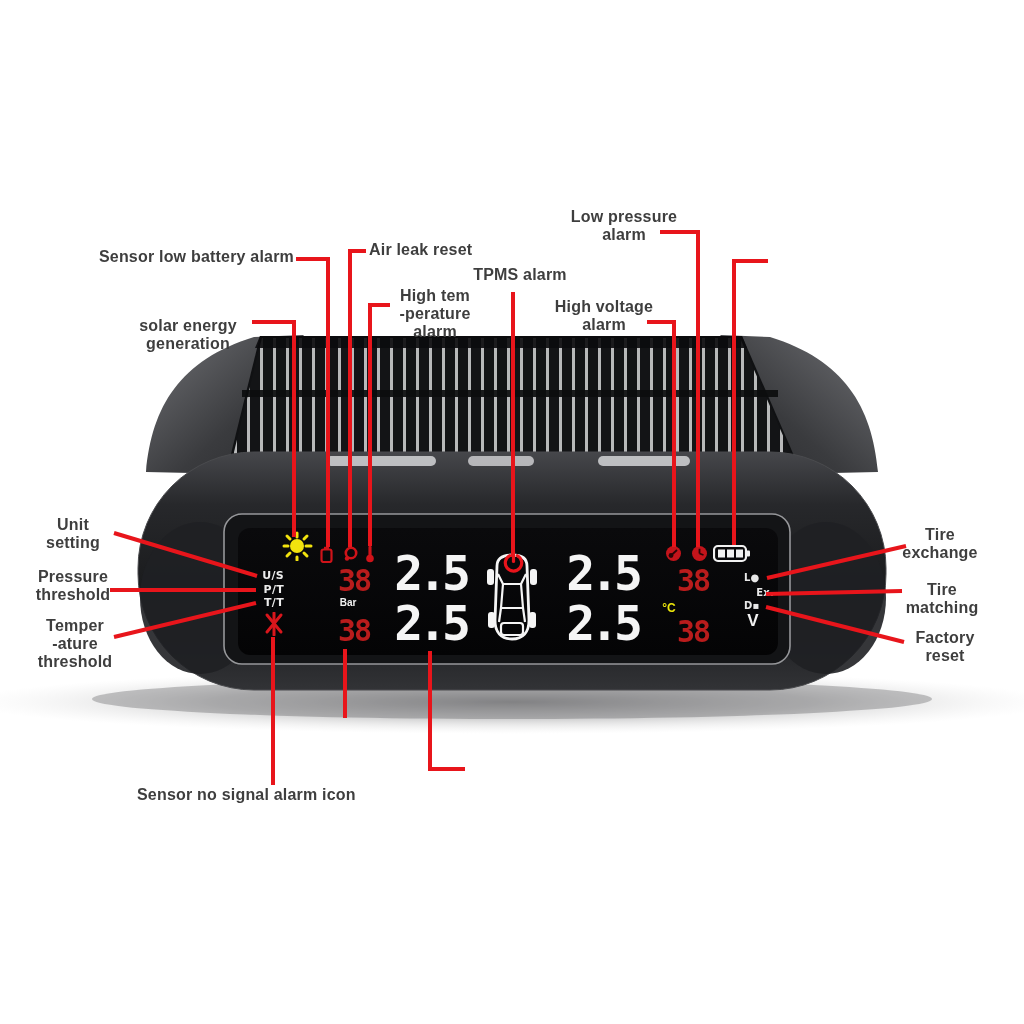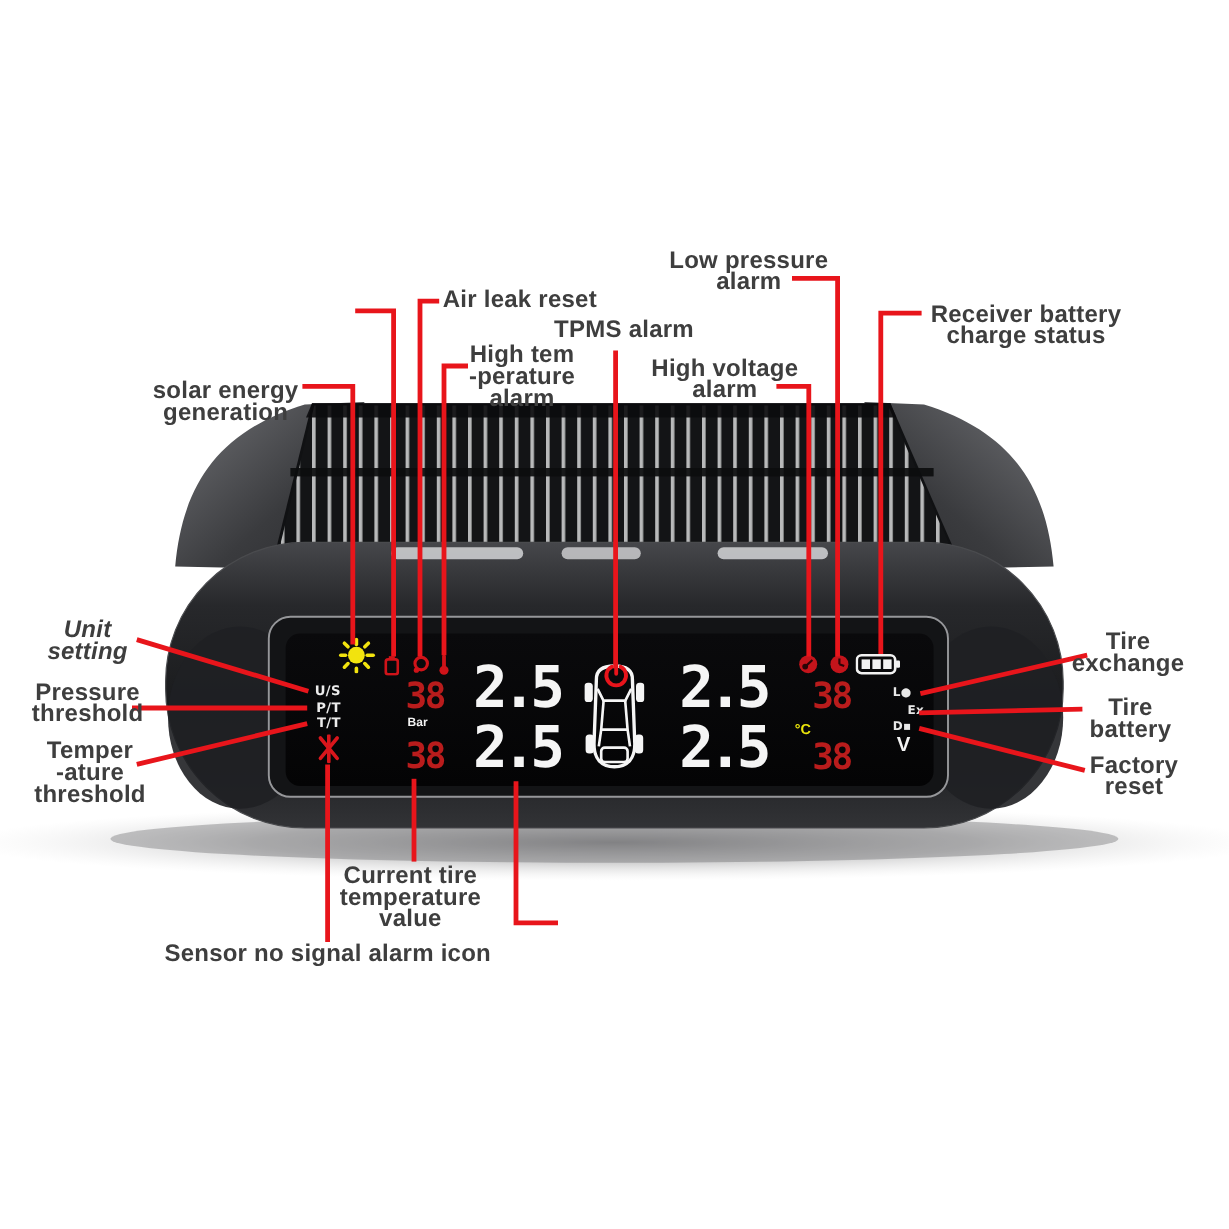--- a/index.html
+++ b/index.html
@@ -1,18 +1,18 @@
 <!DOCTYPE html>
 <html><head>
 <meta charset="utf-8">
 <style>
   html,body{margin:0;padding:0;background:#fff;}
   .stage{position:relative;width:1024px;height:1024px;background:#ffffff;overflow:hidden;
          font-family:"Liberation Sans",sans-serif;}
-  .lbl{position:absolute;color:#3e3e3e;font-weight:bold;font-size:20px;line-height:18px;
+  .lbl{position:absolute;color:#3e3e3e;font-weight:bold;font-size:16px;line-height:18px;
        text-align:center;letter-spacing:.2px;}
   .lbl .ln{white-space:nowrap;}
   .lbl.ta-r{text-align:right;}
   .lbl.ta-l{text-align:left;}
   .lcd-item{position:absolute;}
   .seg{position:absolute;font-family:"DejaVu Sans Mono",monospace;font-weight:bold;text-align:center;}
   .seg.big{font-size:48px;letter-spacing:-5px;line-height:46px;color:#f5f5f5;width:92px;}
   .seg.small{font-size:30px;letter-spacing:-2px;line-height:30px;color:#b91c1c;width:48px;text-align:right;}
   .lcd-unit{position:absolute;font-weight:bold;color:#f2f2f2;text-align:center;}
   .stat{position:absolute;font-family:"DejaVu Sans",sans-serif;font-weight:bold;color:#ececec;
@@ -197,20 +197,23 @@
     <line x1="110" y1="590" x2="256" y2="590"></line>
     <line x1="114" y1="637" x2="256" y2="603"></line>
     <line x1="767" y1="578" x2="906" y2="546"></line>
     <line x1="766" y1="594" x2="902" y2="591"></line>
     <line x1="766" y1="607" x2="904" y2="642"></line>
     <line x1="273" y1="637" x2="273" y2="785"></line>
     <line x1="345" y1="649" x2="345" y2="718"></line>
     <polyline points="430,651 430,769 465,769"></polyline>
   </svg>
 
+  <div class="lbl ta-r" style="left:30px;top:248px;width:264px;">
+    <div class="ln">Sensor low battery alarm</div>
+  </div>
 
   <div class="lbl" style="left:118px;top:304px;width:140px;margin-top:13px;">
     <div class="ln">solar energy</div>
     <div class="ln">generation</div>
   </div>
 
   <div class="lbl ta-l" style="left:369px;top:241px;width:160px;">
     <div class="ln">Air leak reset</div>
   </div>
 
@@ -227,26 +230,22 @@
   <div class="lbl" style="left:554px;top:208px;width:140px;">
     <div class="ln">Low pressure</div>
     <div class="ln">alarm</div>
   </div>
 
   <div class="lbl" style="left:534px;top:298px;width:140px;">
     <div class="ln">High voltage</div>
     <div class="ln">alarm</div>
   </div>
 
-  <div class="lbl" style="left:770px;top:253px;width:170px;">
-    <div class="ln">Receiver battery</div>
-    <div class="ln">charge status</div>
-  </div>
-
-  <div class="lbl" style="left:23px;top:516px;width:100px;font-style:italic;">
+
+  <div class="lbl" style="left:23px;top:516px;width:100px;">
     <div class="ln">Unit</div>
     <div class="ln">setting</div>
   </div>
 
   <div class="lbl" style="left:13px;top:568px;width:120px;">
     <div class="ln">Pressure</div>
     <div class="ln">threshold</div>
   </div>
 
   <div class="lbl" style="left:15px;top:617px;width:120px;">
@@ -255,32 +254,27 @@
     <div class="ln">threshold</div>
   </div>
 
   <div class="lbl" style="left:880px;top:526px;width:120px;">
     <div class="ln">Tire</div>
     <div class="ln">exchange</div>
   </div>
 
   <div class="lbl" style="left:882px;top:581px;width:120px;">
     <div class="ln">Tire</div>
-    <div class="ln">battery</div>
+    <div class="ln">matching</div>
   </div>
 
   <div class="lbl" style="left:885px;top:629px;width:120px;">
     <div class="ln">Factory</div>
     <div class="ln">reset</div>
   </div>
 
-  <div class="lbl" style="left:272px;top:721px;width:140px;">
-    <div class="ln">Current tire</div>
-    <div class="ln">temperature</div>
-    <div class="ln">value</div>
-  </div>
 
 
   <div class="lbl ta-l" style="left:137px;top:786px;width:300px;">
     <div class="ln">Sensor no signal alarm icon</div>
   </div>
 
 </div>
 
 </body></html>

